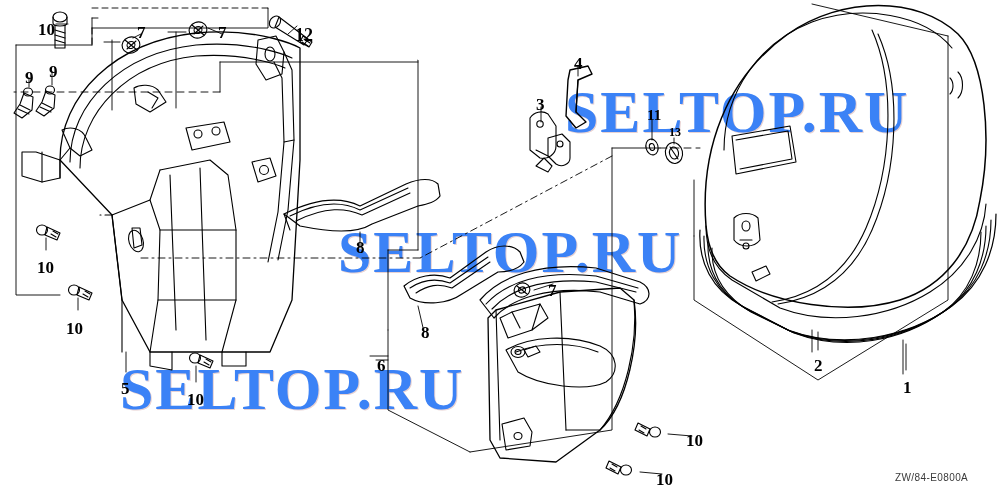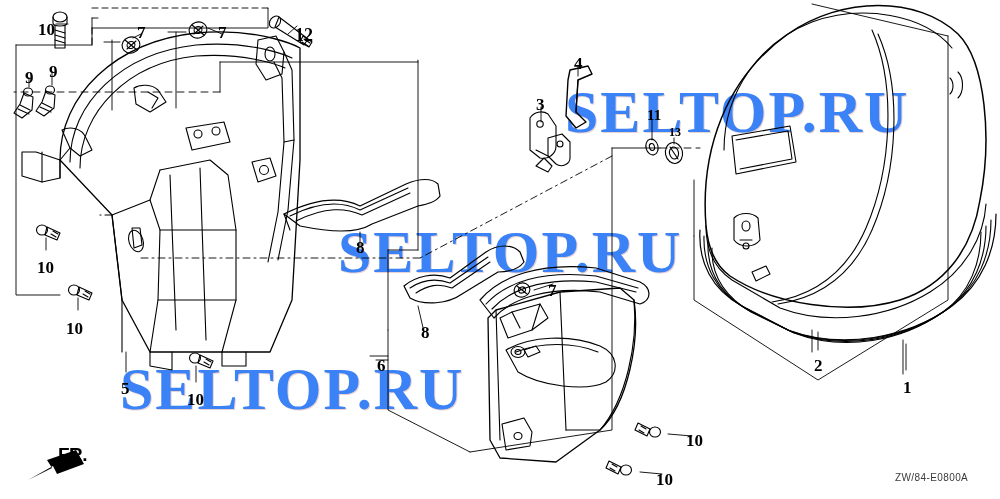--- a/index.html
+++ b/index.html
@@ -341,22 +341,16 @@
   <div class="lbl" style="left:38px;top:20px;font-size:17px;">10</div>
   <div class="lbl" style="left:37px;top:258px;font-size:17px;">10</div>
   <div class="lbl" style="left:66px;top:319px;font-size:17px;">10</div>
   <div class="lbl" style="left:187px;top:390px;font-size:17px;">10</div>
   <div class="lbl" style="left:686px;top:431px;font-size:17px;">10</div>
   <div class="lbl" style="left:656px;top:470px;font-size:17px;">10</div>
   <div class="lbl" style="left:647px;top:107px;font-size:15px;text-align:center;">11</div>
   <div class="lbl" style="left:295px;top:14px;font-size:18px;margin-top:11px;">12</div>
   <div class="lbl" style="left:669px;top:125px;font-size:12px;">13</div>
 
-  <div style="position:absolute;left:26px;top:446px;width:96px;height:40px;">
-    <svg width="96" height="40" viewBox="0 0 96 40">
-      <path d="M2,34 L26,22 L21,14 L50,4 L58,18 L31,28 L27,20 Z" fill="#000"></path>
-    </svg>
-    <div class="fr" style="left:32px;top:-2px;">FR.</div>
-  </div>
 
   <div class="code" style="left:862px;top:472px;margin-left:33px;">ZW/84-E0800A</div>
 
 </div>
 
 </body></html>

